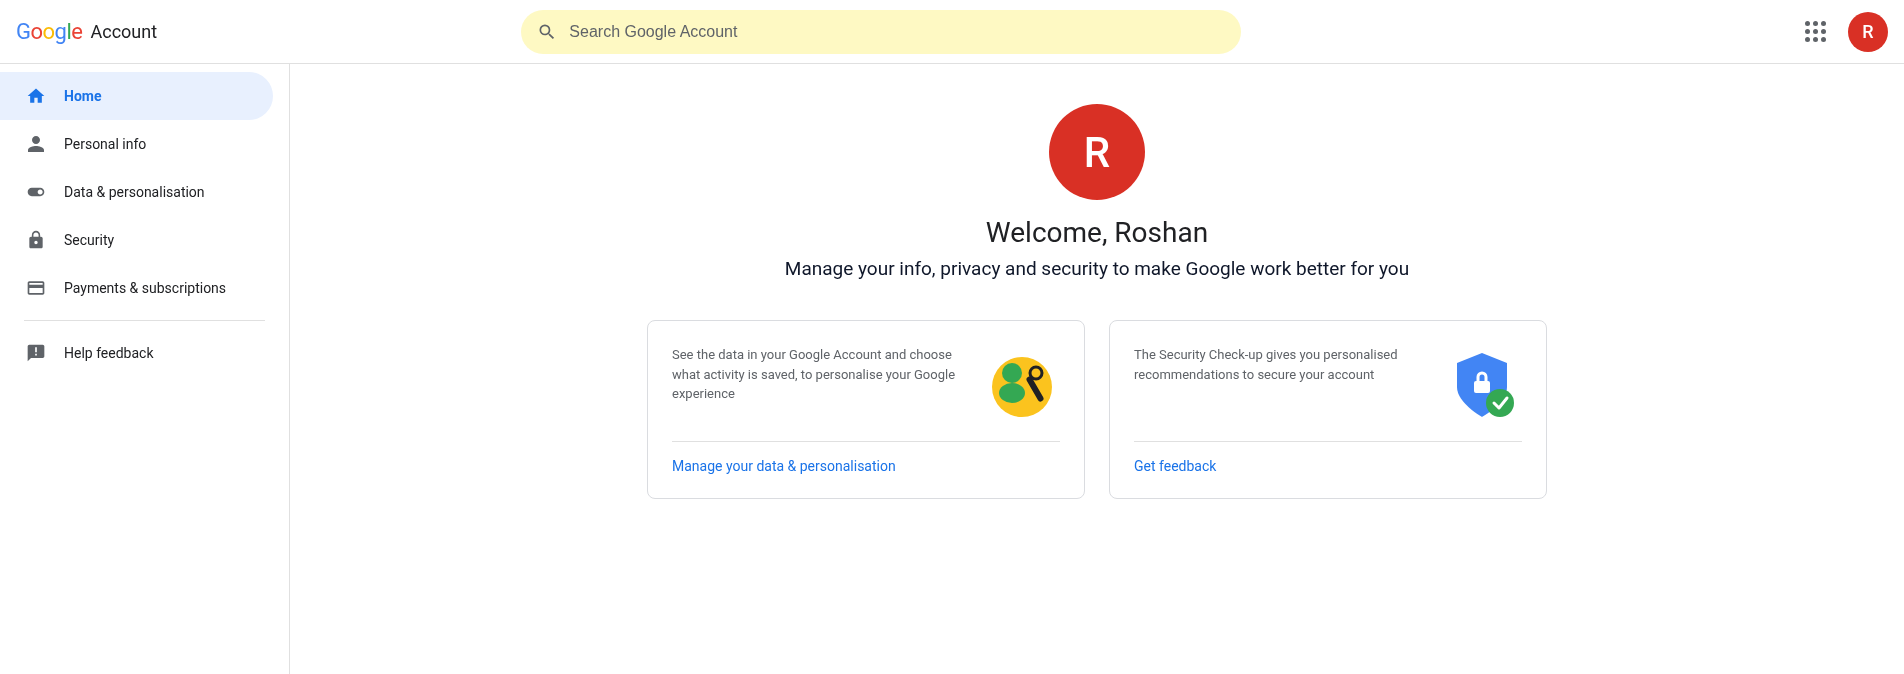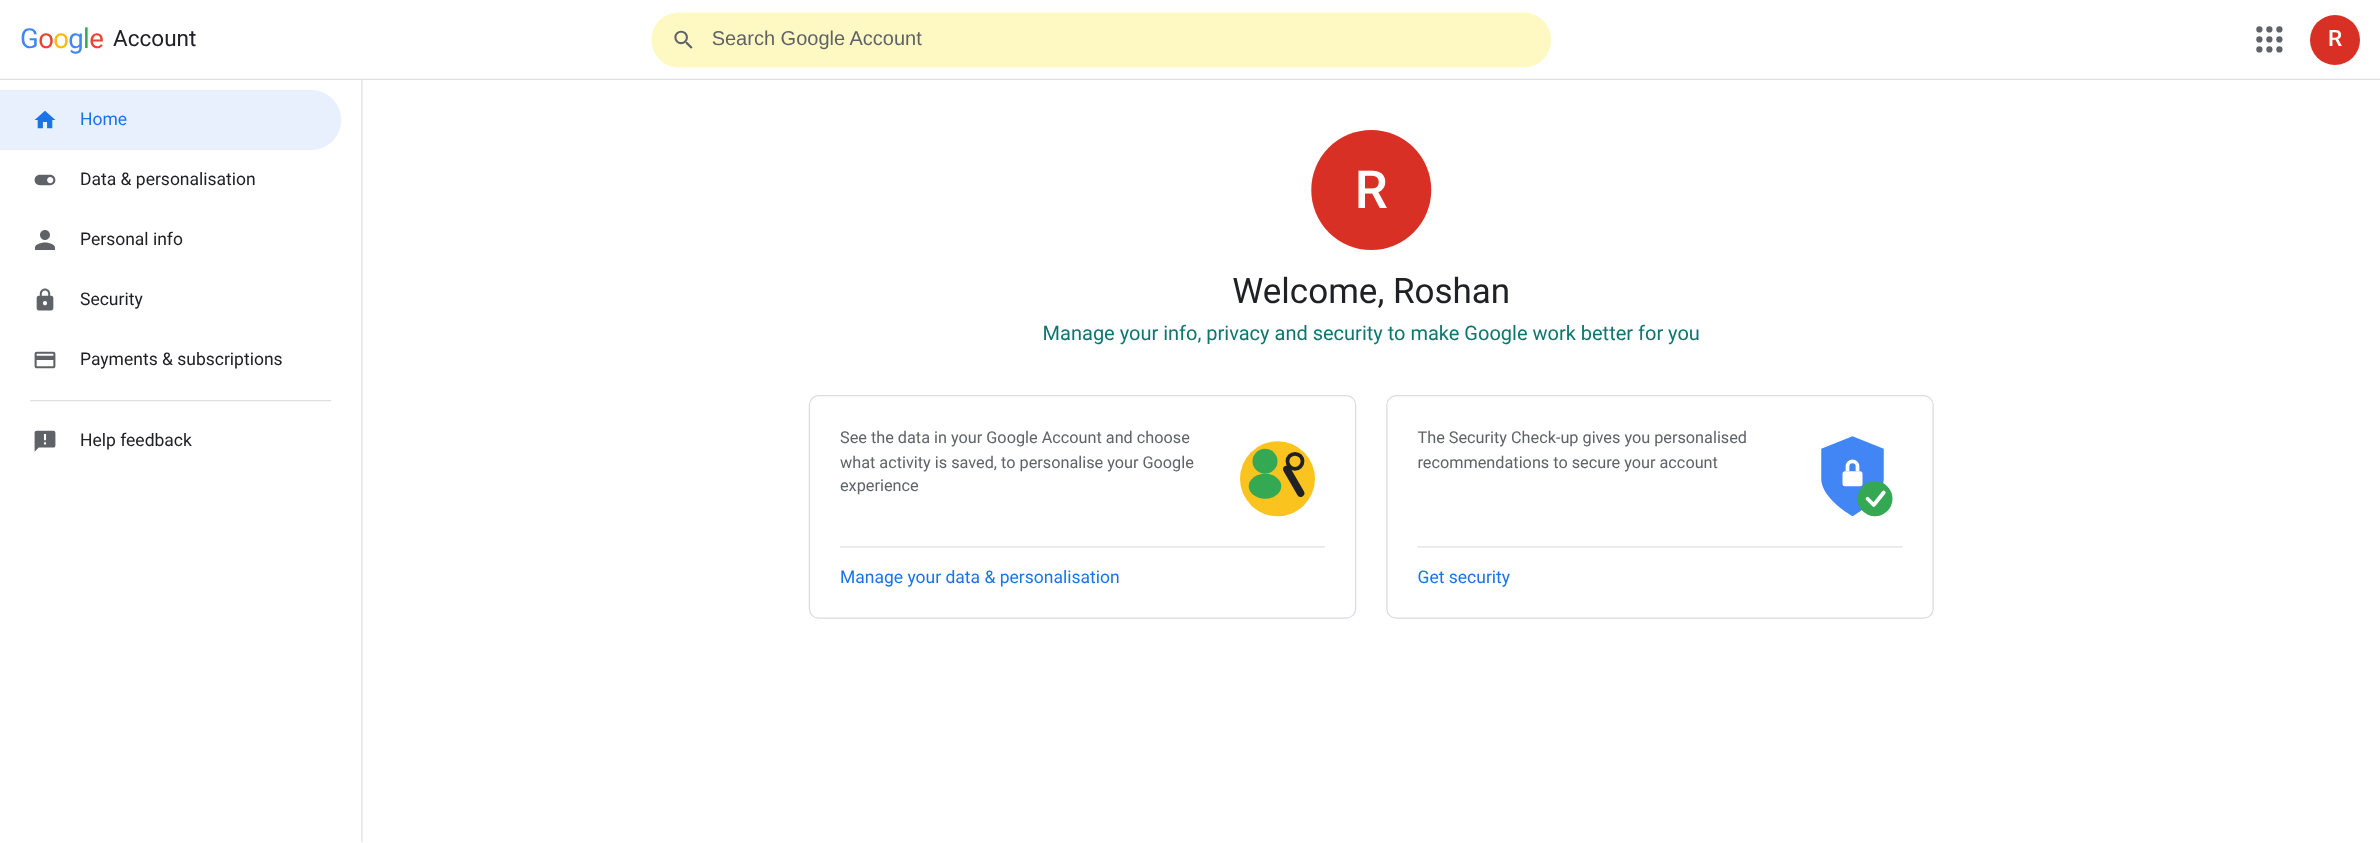--- a/index.html
+++ b/index.html
@@ -126,21 +126,21 @@
       cursor: pointer;
       border-radius: 0 24px 24px 0;
       margin-right: 16px;
       font-size: 14px;
       color: #202124;
       transition: background 0.1s;
     }
     .sidebar-item.active {
       background: #e8f0fe;
       color: #1a73e8;
-      font-weight: 400;
+      font-weight: 700;
     }
     .sidebar-item .icon {
       width: 24px;
       height: 24px;
       display: flex;
       align-items: center;
       justify-content: center;
       color: inherit;
     }
     .sidebar-item.active .icon { color: #1a73e8; }
@@ -181,22 +181,22 @@
       font-weight: 500;
       margin-bottom: 16px;
     }
     .welcome-text {
       font-size: 28px;
       font-weight: 400;
       color: #202124;
       margin-bottom: 8px;
     }
     .subtitle-text {
-      font-size: 16px;
-      color: #0f766e;
+      font-size: 19px;
+      color: #0f172a;
     }
 
     
     .cards-row {
       display: flex;
       gap: 24px;
       width: 100%;
       max-width: 900px;
       margin-top: 8px;
     }
@@ -308,33 +308,33 @@
         <svg width="20" height="20" viewBox="0 0 24 24" fill="currentColor">
           <path d="M10 20v-6h4v6h5v-8h3L12 3 2 12h3v8z"></path>
         </svg>
       </span>
       <span class="sidebar-label">Home</span>
     </div>
 
     <div class="sidebar-item">
       <span class="icon">
         <svg width="20" height="20" viewBox="0 0 24 24" fill="#5f6368">
+          <path d="M12 12c2.7 0 4.8-2.1 4.8-4.8S14.7 2.4 12 2.4 7.2 4.5 7.2 7.2 9.3 12 12 12zm0 2.4c-3.2 0-9.6 1.6-9.6 4.8v2.4h19.2v-2.4c0-3.2-6.4-4.8-9.6-4.8z"></path>
+        </svg>
+      </span>
+      <span class="sidebar-label">Personal info</span>
+    </div>
+
+    <div class="sidebar-item">
+      <span class="icon">
+        <svg width="20" height="20" viewBox="0 0 24 24" fill="#5f6368">
           <path d="M17 7H7c-2.76 0-5 2.24-5 5s2.24 5 5 5h10c2.76 0 5-2.24 5-5s-2.24-5-5-5zm0 8c-1.66 0-3-1.34-3-3s1.34-3 3-3 3 1.34 3 3-1.34 3-3 3z"></path>
         </svg>
       </span>
       <span class="sidebar-label">Data &amp; personalisation</span>
-    </div>
-
-    <div class="sidebar-item">
-      <span class="icon">
-        <svg width="20" height="20" viewBox="0 0 24 24" fill="#5f6368">
-          <path d="M12 12c2.7 0 4.8-2.1 4.8-4.8S14.7 2.4 12 2.4 7.2 4.5 7.2 7.2 9.3 12 12 12zm0 2.4c-3.2 0-9.6 1.6-9.6 4.8v2.4h19.2v-2.4c0-3.2-6.4-4.8-9.6-4.8z"></path>
-        </svg>
-      </span>
-      <span class="sidebar-label">Personal info</span>
     </div>
 
     <div class="sidebar-item">
       <span class="icon">
         <svg width="20" height="20" viewBox="0 0 24 24" fill="#5f6368">
           <path d="M18 8h-1V6c0-2.76-2.24-5-5-5S7 3.24 7 6v2H6c-1.1 0-2 .9-2 2v10c0 1.1.9 2 2 2h12c1.1 0 2-.9 2-2V10c0-1.1-.9-2-2-2zm-6 9c-1.1 0-2-.9-2-2s.9-2 2-2 2 .9 2 2-.9 2-2 2zm3.1-9H8.9V6c0-1.71 1.39-3.1 3.1-3.1 1.71 0 3.1 1.39 3.1 3.1v2z"></path>
         </svg>
       </span>
       <span class="sidebar-label">Security</span>
     </div>
@@ -407,19 +407,19 @@
 
               <rect x="32" y="36" width="16" height="12" rx="2" fill="white"></rect>
               <path d="M36 36 L36 32 C36 29.8 37.8 28 40 28 C42.2 28 44 29.8 44 32 L44 36" fill="none" stroke="white" stroke-width="3"></path>
 
               <circle cx="58" cy="58" r="14" fill="#34A853"></circle>
               <polyline points="52,58 57,63 65,53" fill="none" stroke="white" stroke-width="3" stroke-linecap="round" stroke-linejoin="round"></polyline>
             </svg>
           </div>
         </div>
         <div class="card-divider"></div>
-        <a class="card-link">Get security</a>
+        <a class="card-link">Get feedback</a>
       </div>
 
     </div>
 
   </main>
 </div>
 
 </body></html>

